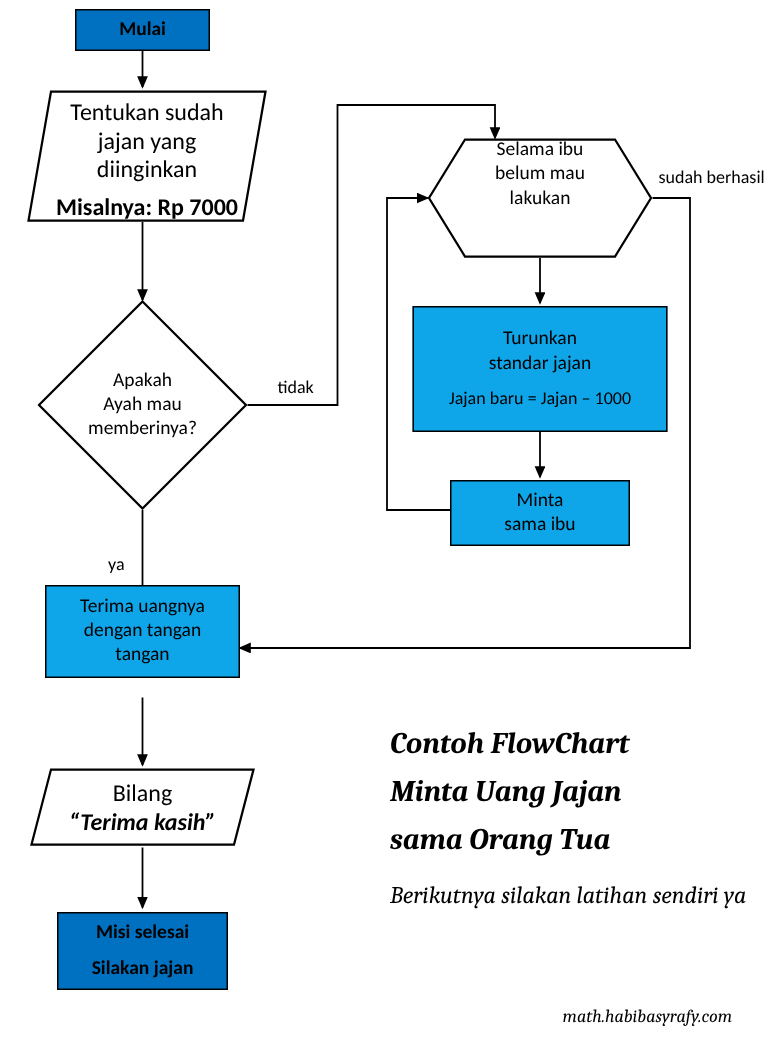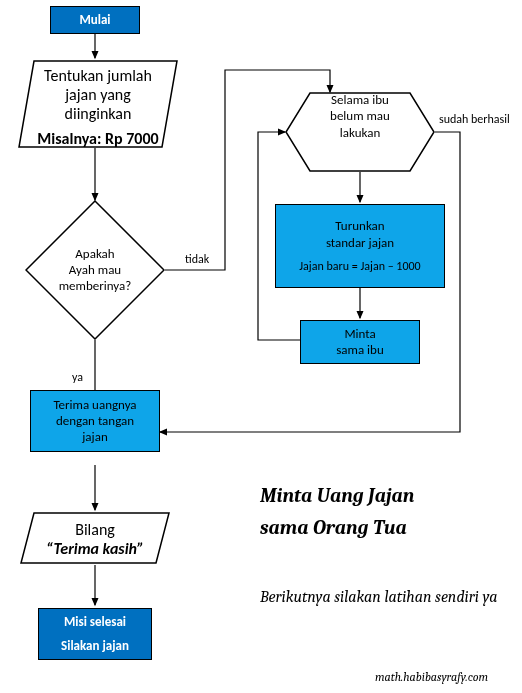--- a/index.html
+++ b/index.html
@@ -17,21 +17,21 @@
     text-align: center;
     display: flex;
     flex-direction: column;
     justify-content: center;
     align-items: center;
     font-size: 13px;
     line-height: 1.25;
   }
   .terminal {
     background: #0070c0;
-    color: #ffffff;
+    color: #000000;
     font-weight: bold;
     border: 1px solid #000;
   }
   .process {
     background: #0ea5e9;
     border: 1.5px solid #000;
   }
   .para {
     background: #fff;
     position: absolute;
@@ -107,21 +107,21 @@
 
 <div class="node terminal" style="left:50px; top:6px; width:90px; height:28px;">
   <span>Mulai</span>
 </div>
 
 <div class="para" style="left:18px; top:60px; width:160px; height:88px;">
   <svg width="160" height="88">
       <polygon points="16,1 159,1 144,87 1,87" fill="#fff" stroke="#000" stroke-width="1.5"></polygon>
     </svg>
   <div class="txt">
-    <div>Tentukan jumlah</div>
+    <div>Tentukan sudah</div>
     <div>jajan yang</div>
     <div>diinginkan</div>
     <div style="margin-top:6px; font-weight:bold;">
       <span>Misalnya:</span>&nbsp;<span>Rp 7000</span>
     </div>
   </div>
 </div>
 
 <div class="diamond" style="left:25px; top:200px; width:140px; height:140px;">
   <svg width="140" height="140">
@@ -159,36 +159,37 @@
 </div>
 
 <div class="node process" style="left:300px; top:320px; width:120px; height:44px;">
   <div>Minta</div>
   <div>sama ibu</div>
 </div>
 
 <div class="node process" style="left:30px; top:390px; width:130px; height:62px;">
   <div>Terima uangnya</div>
   <div>dengan tangan</div>
-  <div>jajan</div>
+  <div>tangan</div>
 </div>
 
 <div class="para" style="left:20px; top:512px; width:150px; height:52px;">
   <svg width="150" height="52">
       <polygon points="14,1 149,1 136,51 1,51" fill="#fff" stroke="#000" stroke-width="1.5"></polygon>
     </svg>
   <div class="txt" style="padding:8px 18px;">
     <div>Bilang</div>
     <div style="font-style:italic; font-weight:bold;">“Terima kasih”</div>
   </div>
 </div>
 
 <div class="node terminal" style="left:38px; top:608px; width:114px; height:52px;">
   <div>Misi selesai</div>
   <div style="margin-top:8px;">Silakan jajan</div>
 </div>
 
 <div class="title" style="left:260px; top:480px;">
+  <div>Contoh FlowChart</div>
   <div>Minta Uang Jajan</div>
   <div>sama Orang Tua</div>
 </div>
 <div class="subtitle" style="left:260px; top:588px;">Berikutnya silakan latihan sendiri ya</div>
 <div class="footer" style="left:375px; top:670px;">math.habibasyrafy.com</div>
 
 </body></html>

